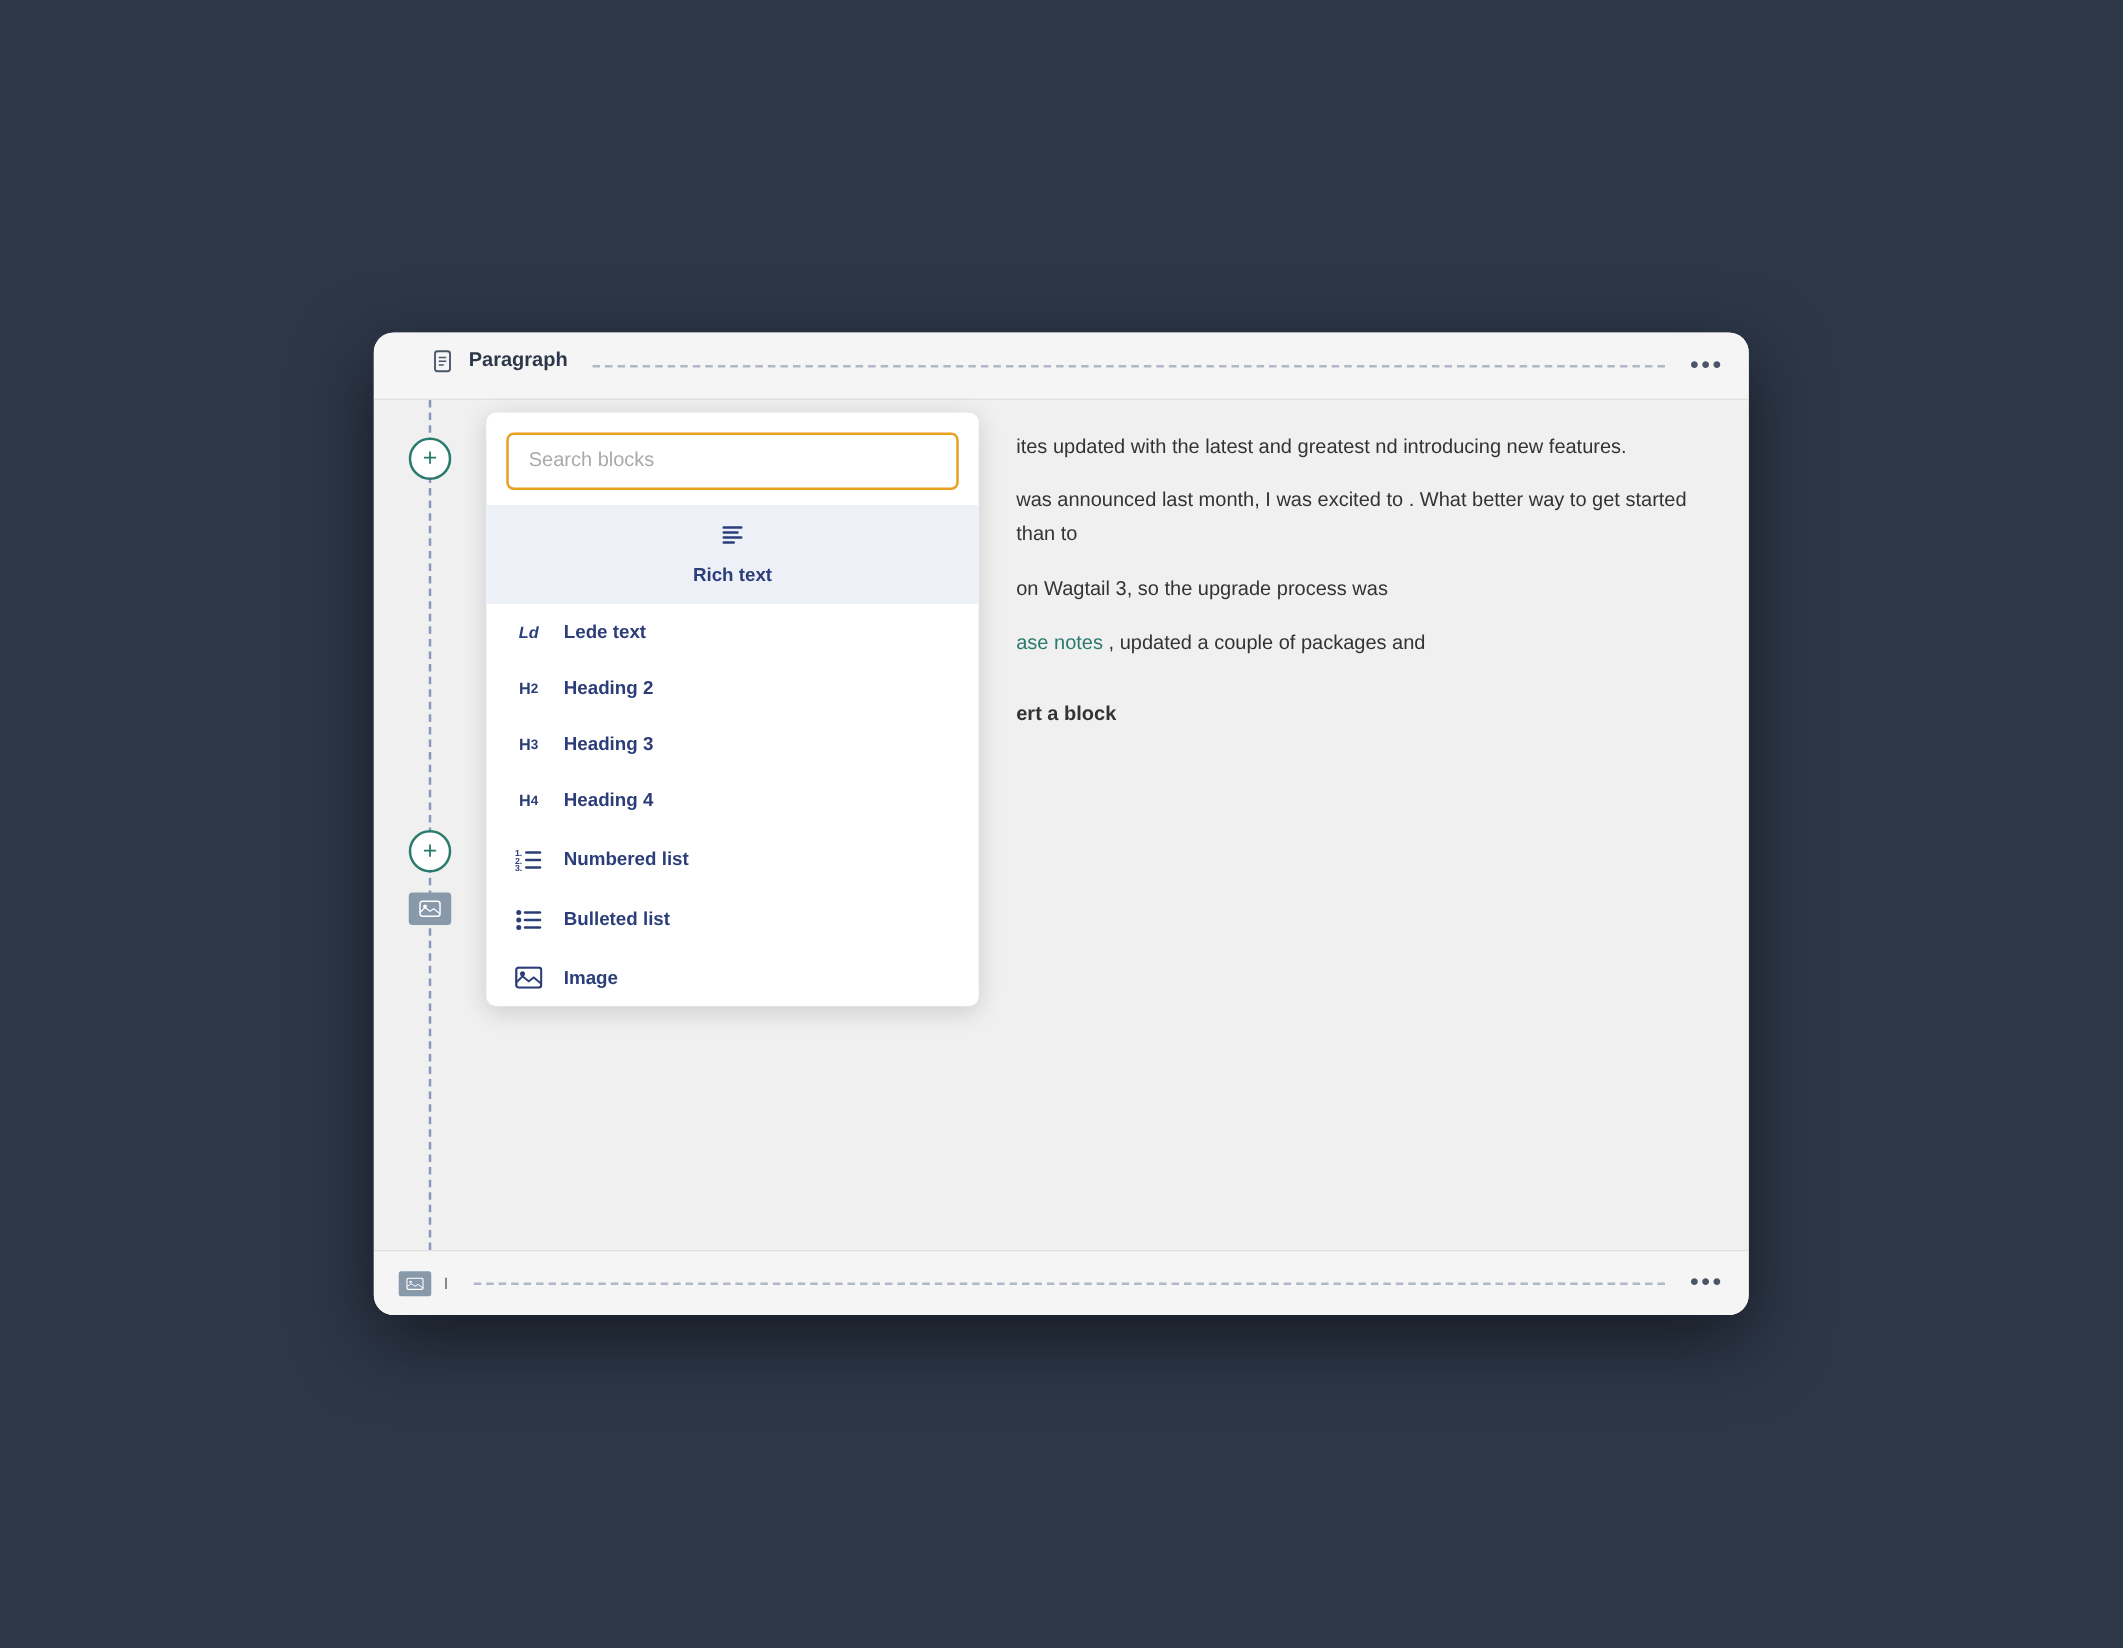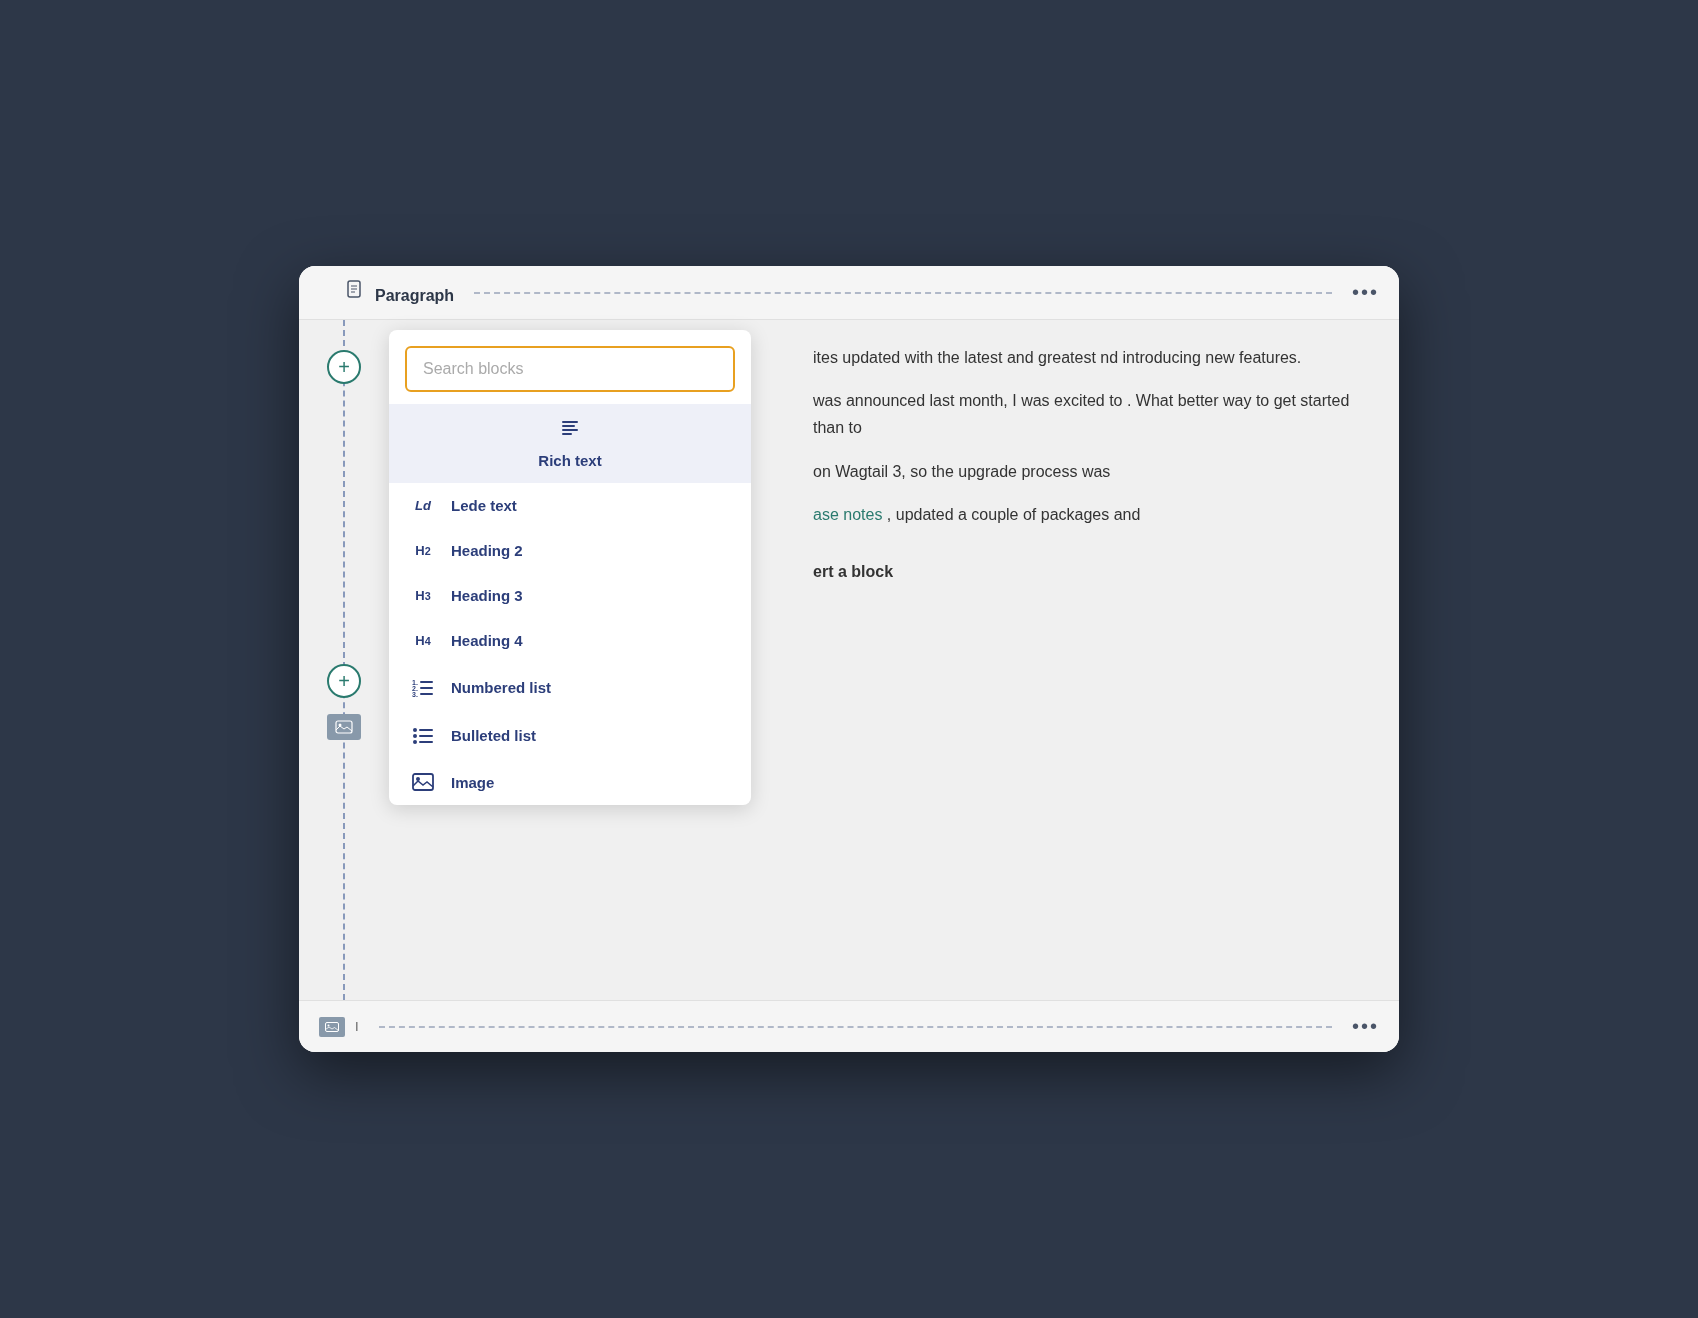--- a/index.html
+++ b/index.html
@@ -27,21 +27,21 @@
       background: #f5f5f5;
       padding: 14px 20px;
       display: flex;
       align-items: center;
       justify-content: space-between;
       border-bottom: 1px solid #e0e0e0;
     }
 
     .top-bar-left {
       display: flex;
-      align-items: flex-end;
+      align-items: flex-start;
       gap: 10px;
       padding-left: 28px;
     }
 
     .page-icon {
       color: #4a5568;
       font-size: 18px;
     }
 
     .page-title {
@@ -145,21 +145,21 @@
       flex: 1;
       position: relative;
       padding: 20px 0;
     }
 
     
     .dropdown-panel {
       position: absolute;
       top: 10px;
       left: 0;
-      width: 362px;
+      width: 394px;
       background: #ffffff;
       border-radius: 8px;
       box-shadow: 0 4px 20px rgba(0,0,0,0.15);
       z-index: 10;
       overflow: hidden;
     }
 
     .search-wrapper {
       padding: 16px 16px 12px 16px;
     }

